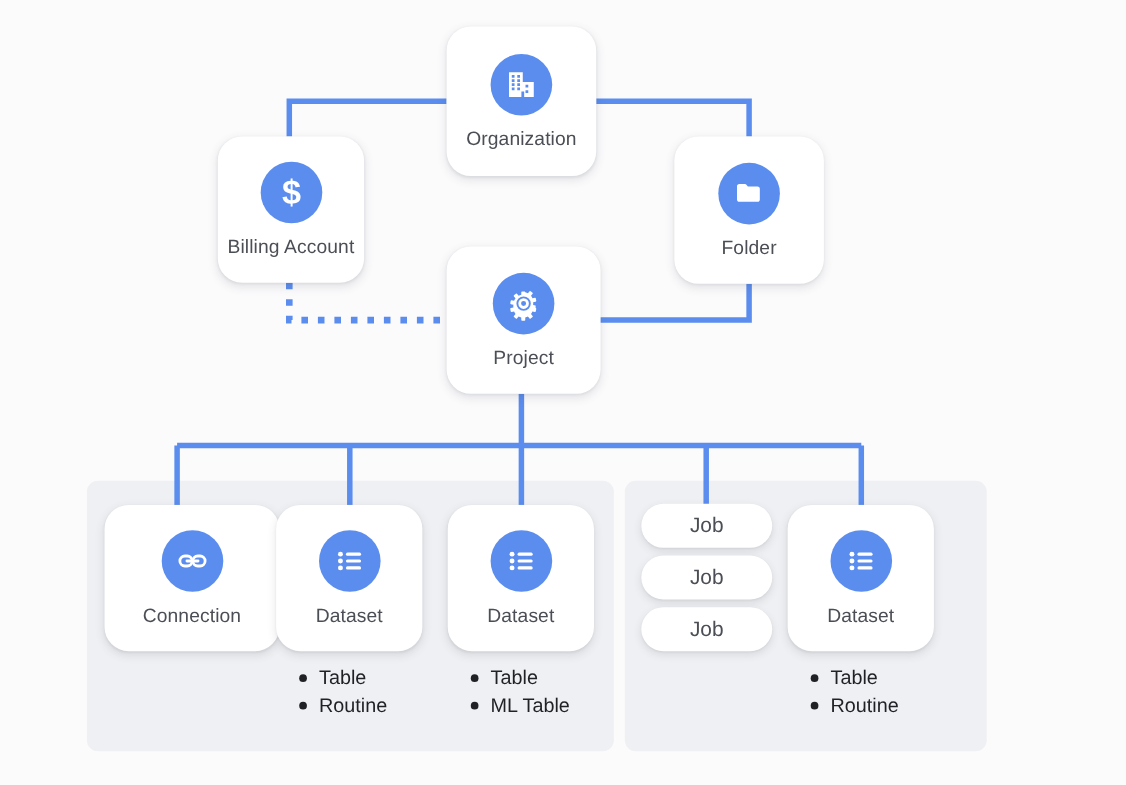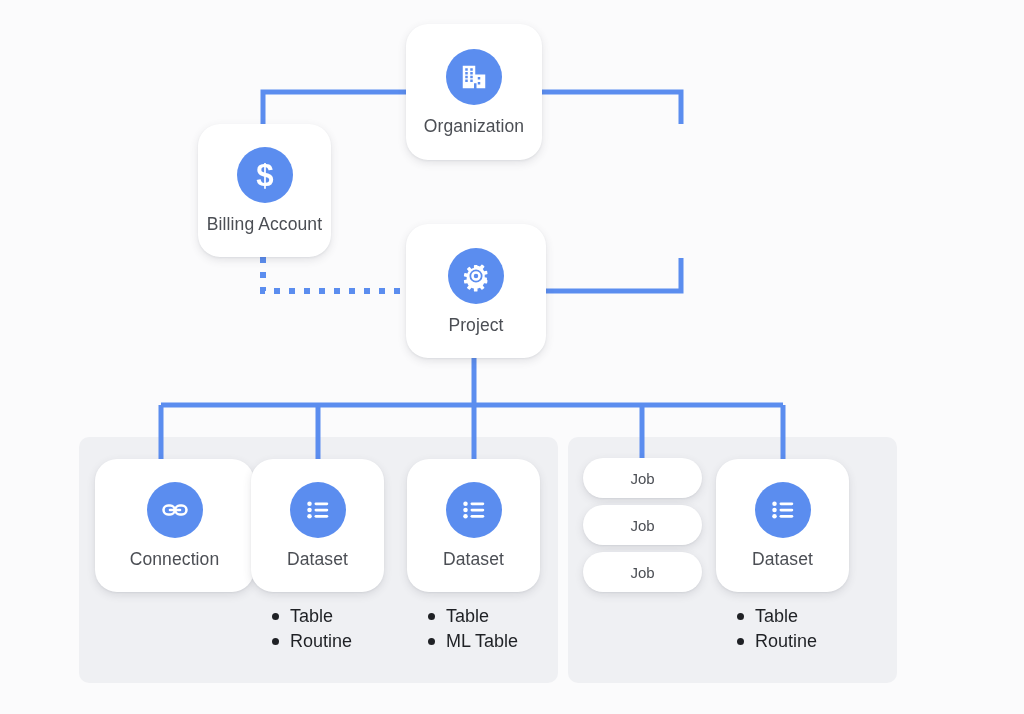--- a/index.html
+++ b/index.html
@@ -64,21 +64,21 @@
   #card-dataset-2 {left:407px;top:459px; width:133px;height:133px;}
   #card-dataset-3 {left:716px;top:459px; width:133px;height:133px;}
 
   
   .pill{
     position:absolute;
     background:#ffffff;
     border-radius:24px;
     box-shadow:0 3px 8px rgba(60,64,80,.13), 0 1px 2px rgba(60,64,80,.07);
     display:flex;align-items:center;justify-content:center;
-    font-size:15px;color:#4b4e54;
+    font-size:19px;color:#4b4e54;
     width:119px;height:40px;
     left:583px;
     line-height:1;
   }
   #pill-job-1{top:458px;}
   #pill-job-2{top:505px;}
   #pill-job-3{top:552px;}
 
   
   .bullets{
@@ -139,20 +139,28 @@
 
   <div class="card" id="card-billing">
     <div class="circle">
       <svg width="34" height="34" viewBox="0 0 24 24">
         <text x="12" y="19.5" text-anchor="middle" font-family="Liberation Sans, sans-serif" font-size="22" font-weight="bold" fill="#ffffff">$</text>
       </svg>
     </div>
     <div class="cap">Billing Account</div>
   </div>
 
+  <div class="card" id="card-folder">
+    <div class="circle">
+      <svg width="30" height="30" viewBox="0 0 24 24" fill="#ffffff">
+        <path d="M3.2 6.6c0-.9.7-1.6 1.6-1.6h4.1c.5 0 1 .25 1.3.66l.9 1.24h7.1c.9 0 1.6.7 1.6 1.6v7.9c0 .9-.7 1.6-1.6 1.6H4.8c-.9 0-1.6-.7-1.6-1.6V6.6z"></path>
+      </svg>
+    </div>
+    <div class="cap">Folder</div>
+  </div>
 
   <div class="card" id="card-project">
     <div class="circle">
       <svg width="32" height="32" viewBox="0 0 24 24" fill="#ffffff">
         <path d="M12 8.4a3.6 3.6 0 1 0 0 7.2 3.6 3.6 0 0 0 0-7.2zm0 5.3a1.7 1.7 0 1 1 0-3.4 1.7 1.7 0 0 1 0 3.4z"></path>
         <path d="M20.2 13.3l-1.7-.33a6.6 6.6 0 0 0 0-1.94l1.7-.33a.55.55 0 0 0 .44-.62l-.28-1.6a.55.55 0 0 0-.63-.45l-1.7.33a6.6 6.6 0 0 0-.97-1.68l1.1-1.33a.55.55 0 0 0-.07-.77l-1.25-1.03a.55.55 0 0 0-.77.07l-1.1 1.33a6.6 6.6 0 0 0-1.83-.66V4.3a.55.55 0 0 0-.55-.55h-1.62a.55.55 0 0 0-.55.55v1.72a6.6 6.6 0 0 0-1.83.66l-1.1-1.33a.55.55 0 0 0-.77-.07L5.46 6.31a.55.55 0 0 0-.07.77l1.1 1.33a6.6 6.6 0 0 0-.97 1.68l-1.7-.33a.55.55 0 0 0-.63.45l-.28 1.6a.55.55 0 0 0 .44.62l1.7.33a6.6 6.6 0 0 0 0 1.94l-1.7.33a.55.55 0 0 0-.44.62l.28 1.6a.55.55 0 0 0 .63.45l1.7-.33c.25.6.58 1.17.97 1.68l-1.1 1.33a.55.55 0 0 0 .07.77l1.25 1.03c.23.19.58.16.77-.07l1.1-1.33c.58.3 1.19.52 1.83.66v1.72c0 .3.25.55.55.55h1.62c.3 0 .55-.25.55-.55v-1.72a6.6 6.6 0 0 0 1.83-.66l1.1 1.33c.19.23.54.26.77.07l1.25-1.03a.55.55 0 0 0 .07-.77l-1.1-1.33c.39-.51.72-1.08.97-1.68l1.7.33c.3.05.58-.15.63-.45l.28-1.6a.55.55 0 0 0-.44-.62zM12 16.9a4.9 4.9 0 1 1 0-9.8 4.9 4.9 0 0 1 0 9.8z"></path>
       </svg>
     </div>
     <div class="cap">Project</div>
   </div>

